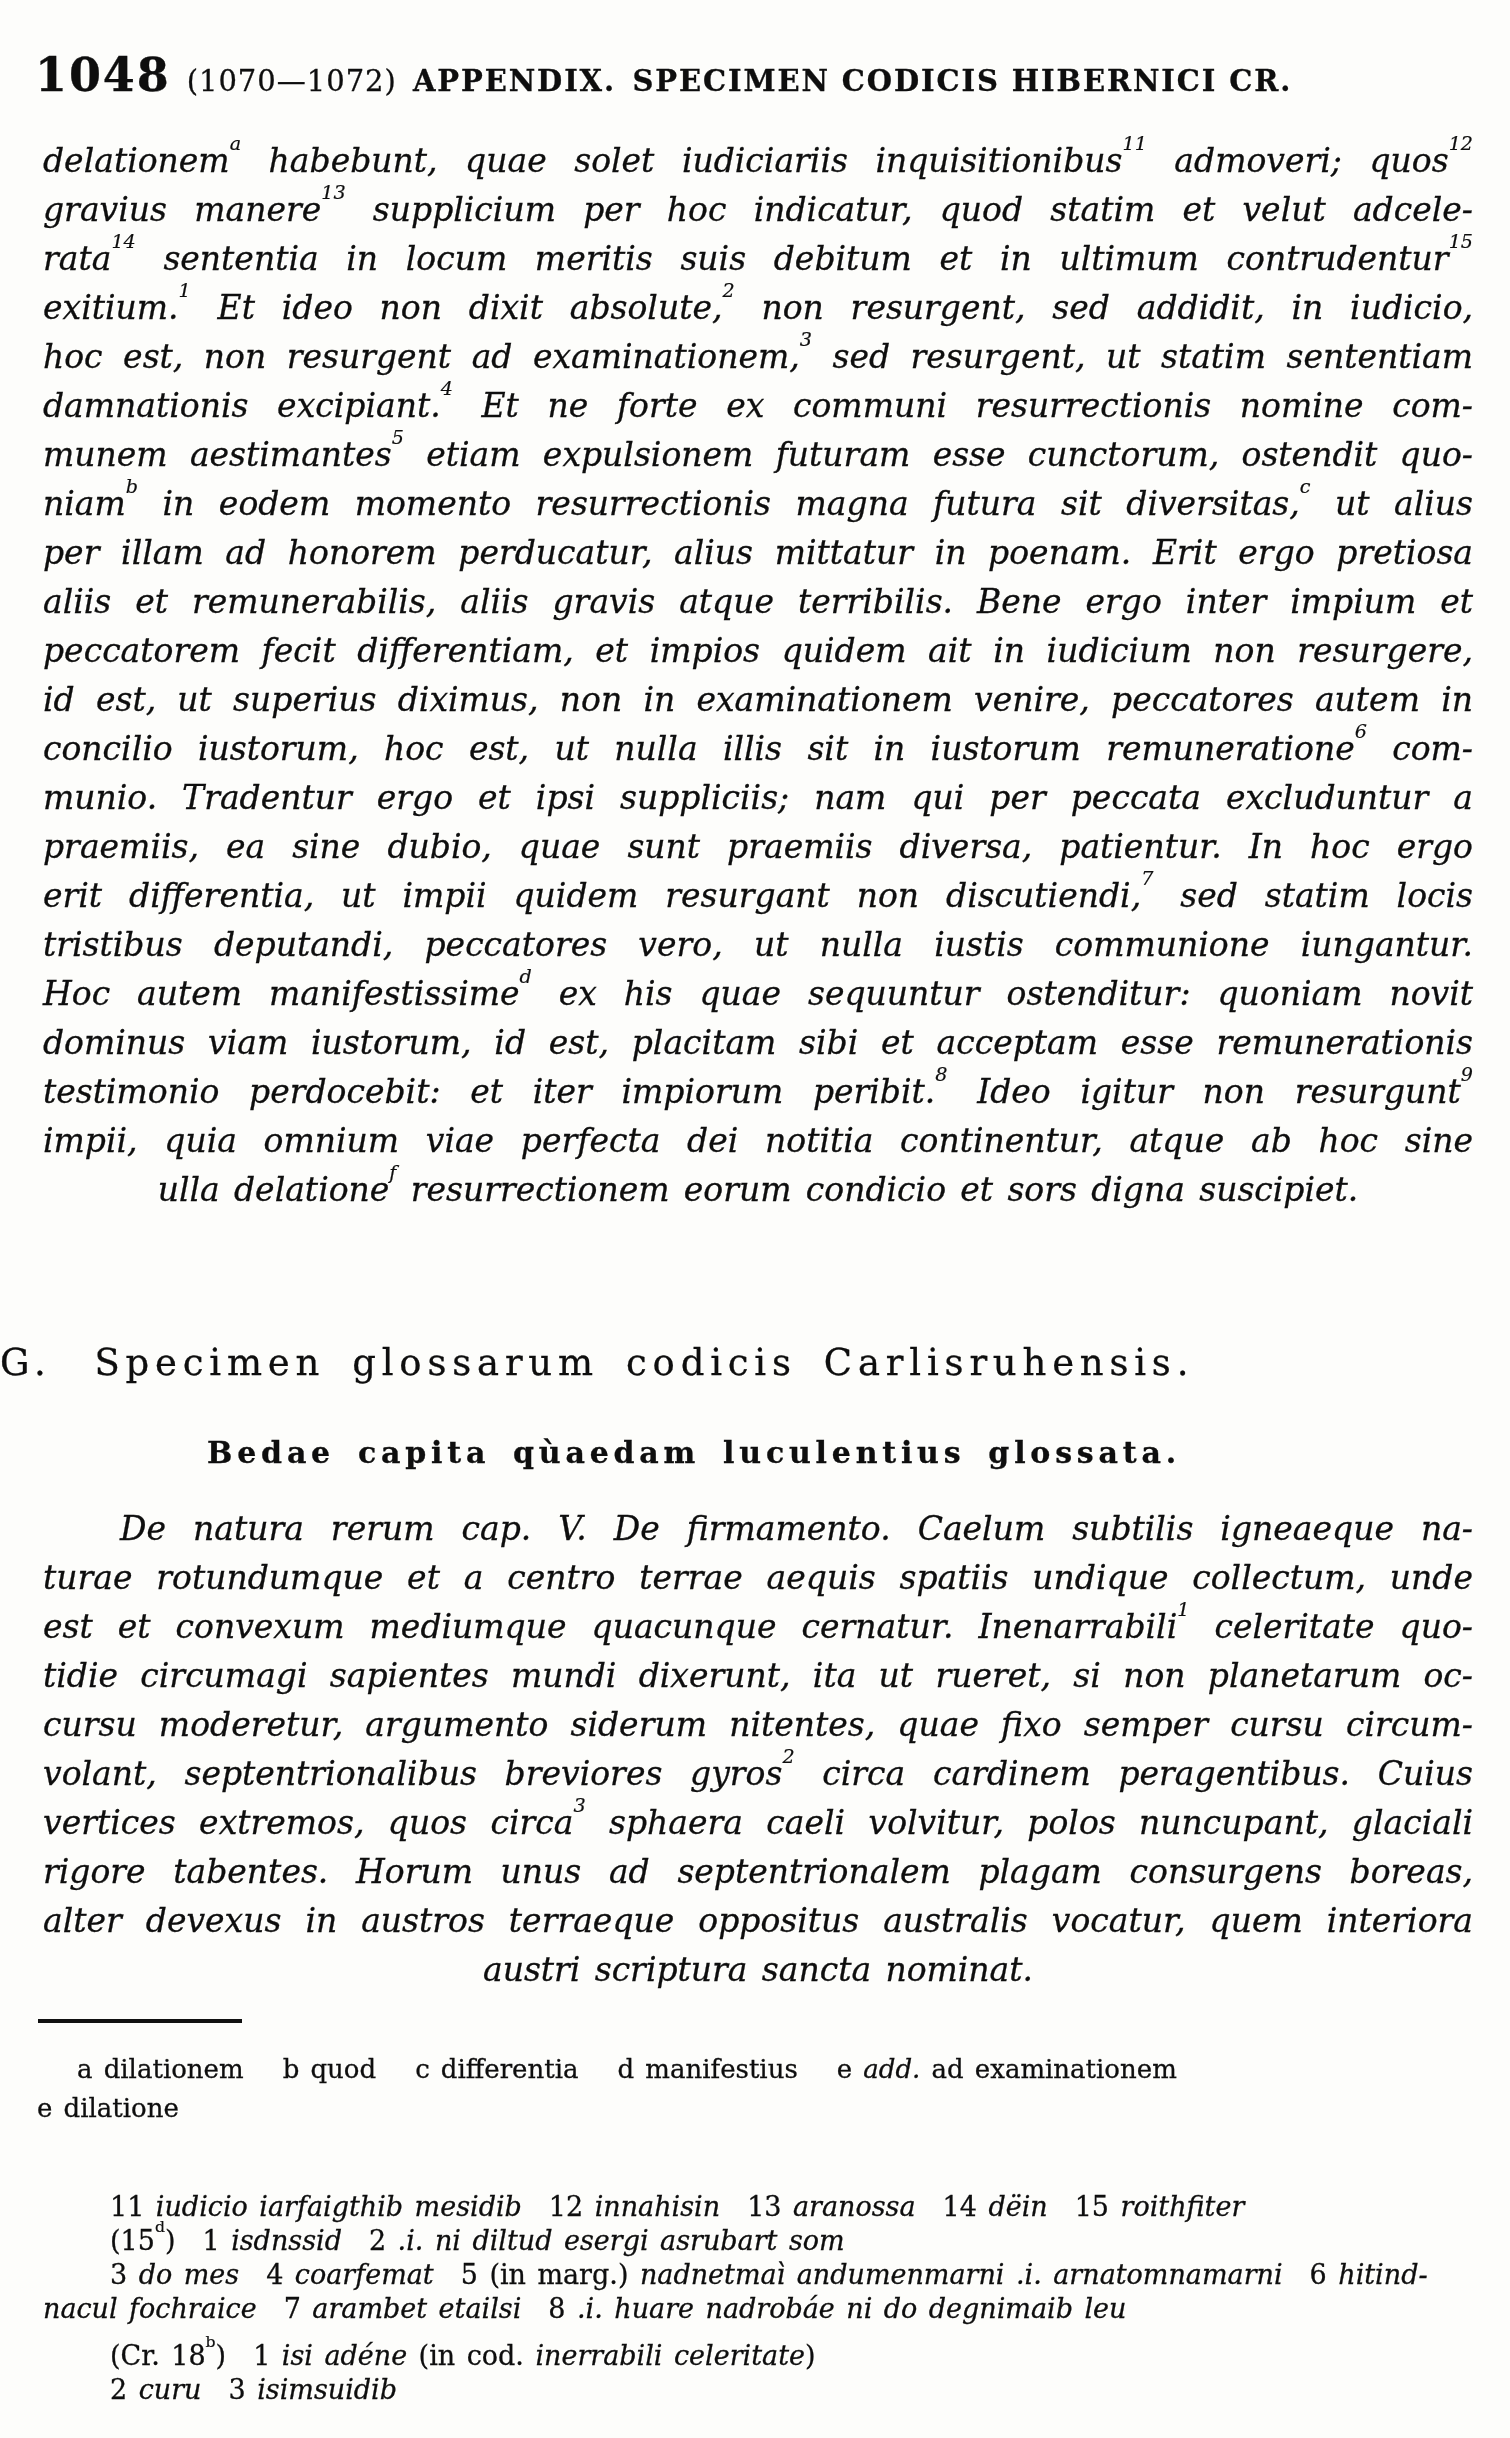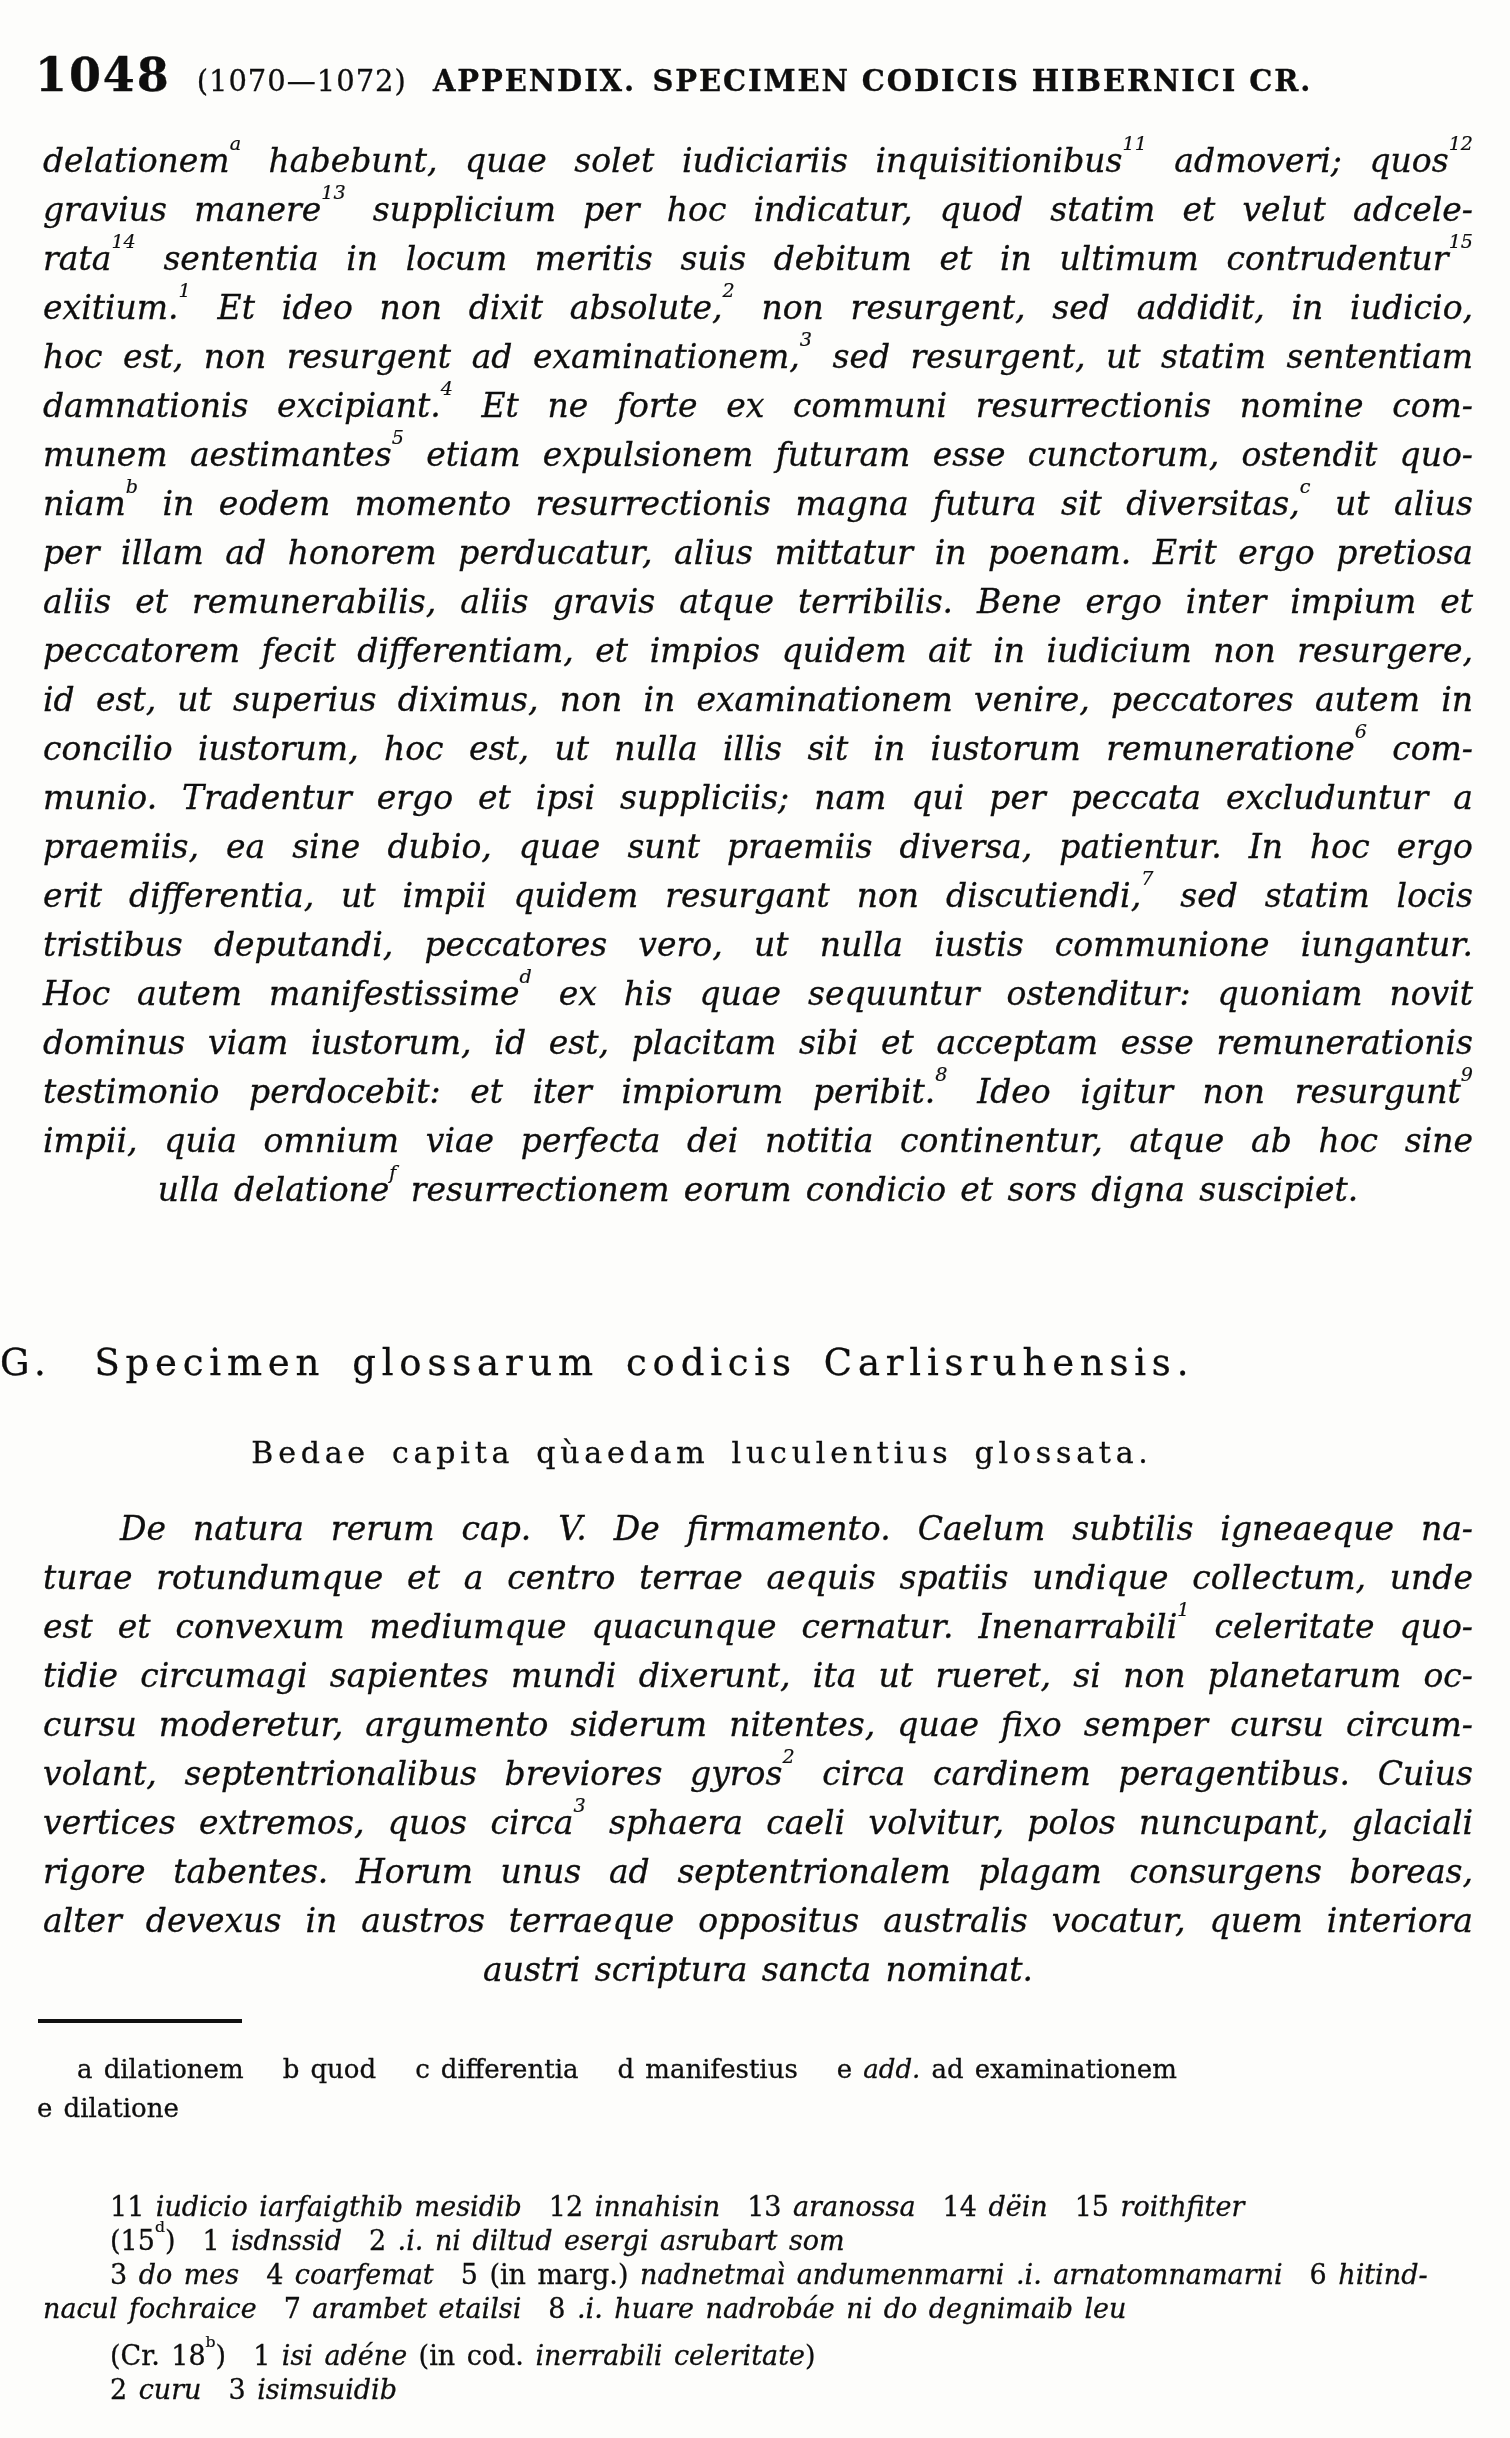--- a/index.html
+++ b/index.html
@@ -7,21 +7,21 @@
     position:relative;
     width:1510px;height:2438px;
     background:#fdfdfb;
     color:#0e0e0e;
     font-family:"DejaVu Serif","Liberation Serif",serif;
     -webkit-text-stroke:0.3px #0e0e0e;
     overflow:hidden;
   }
   .running-head{
     position:absolute;top:48px;left:35px;right:11px;
-    display:flex;align-items:baseline;gap:26px;
+    display:flex;align-items:baseline;gap:16px;
     white-space:pre-wrap;
   }
   .pageno{font-size:46px;font-weight:bold;letter-spacing:1.9px;}
   .range{font-size:29px;letter-spacing:1px;}
   .rtitle{font-size:29px;font-weight:bold;letter-spacing:1.9px;}
   .body-text{
     position:absolute;left:43px;width:1430px;
     font-size:33px;line-height:49px;word-spacing:3.8px;font-style:italic;
   }
   #para1{top:136px;}
@@ -30,22 +30,22 @@
   .line{white-space:pre-wrap;}
   .justify .line{text-align:justify;text-align-last:justify;}
   .justify .line:last-child{text-align:center;text-align-last:auto;}
   sup{font-size:0.58em;line-height:0;position:relative;top:-0.5em;-webkit-text-stroke:0.2px #0e0e0e;}
   .heading-g{
     position:absolute;top:1341px;left:0;width:1510px;margin:0;
     text-align:left;font-size:37px;font-weight:normal;
     letter-spacing:5.8px;word-spacing:9.6px;white-space:pre-wrap;
   }
   .heading-sub{
-    position:absolute;top:1435px;left:8px;width:1388px;margin:0;
-    text-align:center;font-size:30px;font-weight:normal;
+    position:absolute;top:1435px;left:0;width:1388px;margin:0;
+    text-align:center;font-size:30px;font-weight:bold;
     letter-spacing:4.8px;word-spacing:7.7px;white-space:pre-wrap;
   }
   .rule{
     position:absolute;top:2019px;left:38px;width:204px;height:3.8px;
     background:#111;
   }
   .letter-notes{
     position:absolute;top:2050px;left:37px;width:1441px;
     font-size:26px;line-height:39px;word-spacing:2.9px;
   }

